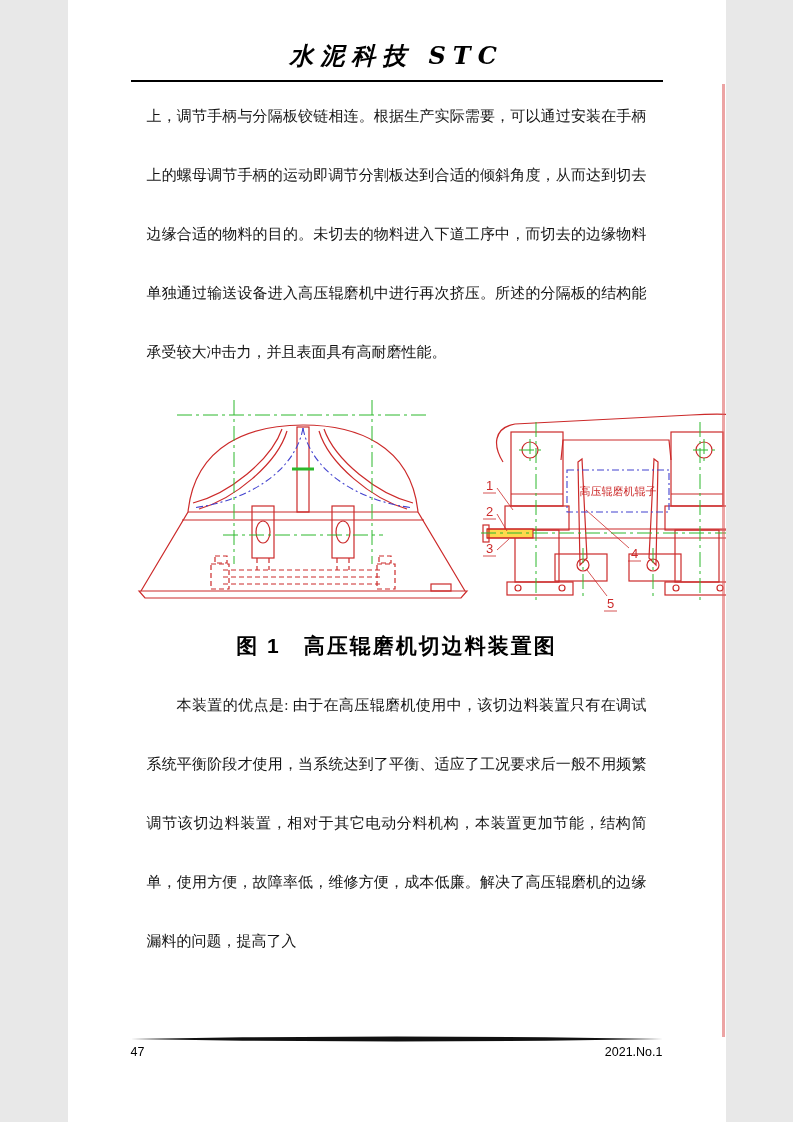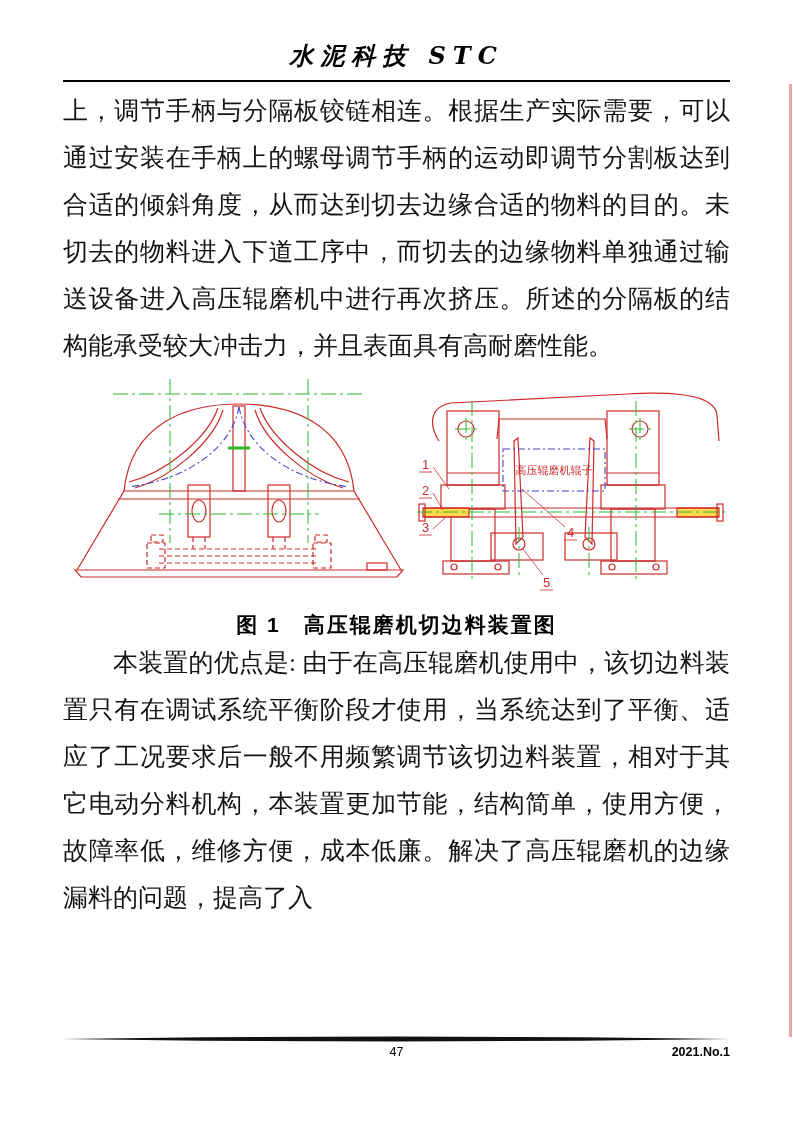--- a/index.html
+++ b/index.html
@@ -1,42 +1,42 @@
 <!DOCTYPE html>
 <html><head>
 <meta charset="utf-8">
 <style>
   html,body{margin:0;padding:0;background:#e8e8e8;}
   .page{
     position:relative;
-    width:793px;height:1122px;
+    width:658px;height:1122px;
     margin:0 auto;
     background:#ffffff;
     box-sizing:border-box;
     padding:0 63px;
     overflow:hidden;
     font-family:"Liberation Serif","DejaVu Serif",serif;
     color:#111;
   }
   .header-title{
     text-align:center;
     font-family:"DejaVu Serif","Liberation Serif",serif;
     font-style:italic;
     font-weight:bold;
     font-size:24px;
     letter-spacing:7px;
     padding-top:40px;
     color:#000;
   }
   .header-rule{height:2px;background:#000;margin-top:8px;}
   .para{
-    font-size:25px;
-    line-height:47px;
+    font-size:15px;
+    line-height:59px;
     text-align:justify;
-    margin:0;
+    margin:16px;
     color:#141414;
   }
   .para.first{margin-top:5px;}
   .para.indent{text-indent:2em;}
   .fig-wrap{margin:8px 0 0;text-align:center;}
   .fig-wrap svg{display:block;margin:0 auto;}
   .fig-caption{
     font-family:Liberation Sans, sans-serif;
     font-size:21px;font-weight:600;letter-spacing:2px;
     margin-top:6px;color:#000;
@@ -51,22 +51,22 @@
     position:absolute;top:84px;right:1px;width:3px;height:953px;
     background:rgba(221,90,90,0.55);
   }
   .footer{position:absolute;left:63px;right:63px;top:1036px;}
   .footer-rule{display:block;width:100%;height:6px;}
   .footer-row{
     position:relative;margin-top:3px;
     font-family:"Liberation Sans","DejaVu Sans",sans-serif;
     font-size:12.5px;color:#000;
   }
-  .page-number{display:block;text-align:center;}
-  .issue{position:absolute;right:0;top:0;font-weight:bold;}
+  .page-number{display:block;text-align:left;}
+  .issue{position:absolute;right:0;top:0;}
   
   .red *, .red{stroke:#cc2a2a;fill:none;stroke-width:1.2;}
   .blue *, .blue{stroke:#4343cf;fill:none;stroke-width:1.1;stroke-dasharray:7 3 2 3;}
   .green *, .green{stroke:#2db82d;fill:none;stroke-width:1;stroke-dasharray:15 4 3 4;}
   .green-solid{stroke-dasharray:none !important;stroke-width:3 !important;}
   .dash *, .dash{stroke-dasharray:5 3;}
   .thin *, .thin{stroke-width:0.8;}
   .yellow{fill:#ffd84d !important;stroke:#cc2a2a;}
   .fig-label{
     font-family:"Liberation Sans","DejaVu Sans",sans-serif;

